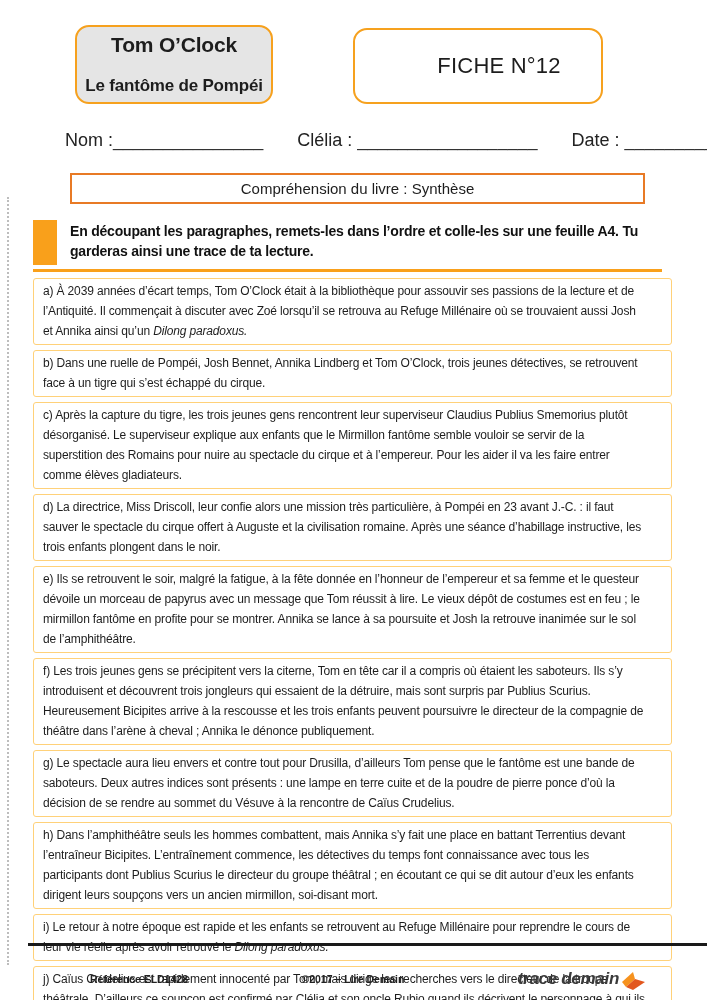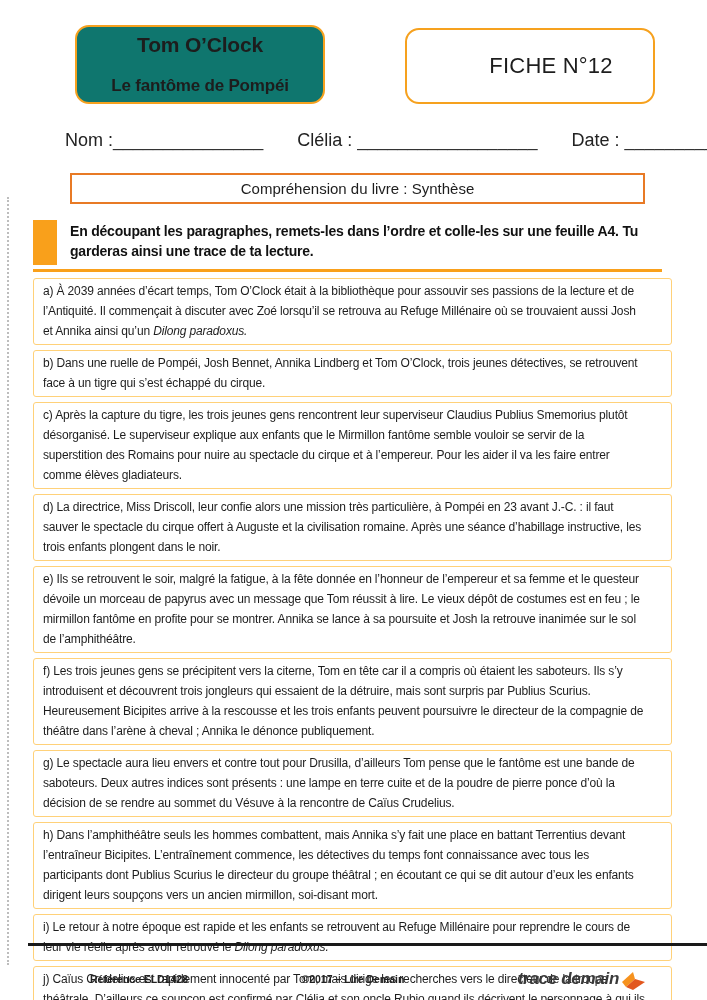--- a/index.html
+++ b/index.html
@@ -6,23 +6,23 @@
   html,body { background:#ffffff; }
   body { font-family:"Liberation Sans","DejaVu Sans",sans-serif; color:#1d1d1d; }
   .page {
     position:relative; width:707px; height:1000px; margin:0 auto;
     background:#ffffff; overflow:hidden;
   }
 
   
   .header-row { display:flex; padding:25px 0 0 75px; gap:80px; }
   .title-box {
-    width:250px; min-height:66px; border:2px solid #F6A11E; border-radius:14px;
+    width:198px; min-height:66px; border:2px solid #F6A11E; border-radius:14px;
     display:flex; flex-direction:column; align-items:center; justify-content:center;
-    padding:6px 8px; background:#0f766e;
+    padding:6px 8px; background:#e5e5e5;
   }
   .book-title { font-size:21px; font-weight:700; letter-spacing:-0.2px; }
   .book-subtitle { font-size:17px; font-weight:700; margin-top:19px; letter-spacing:-0.2px; }
   .fiche-box {
     width:250px; min-height:62px; margin-top:3px; border:2px solid #F6A11E; border-radius:14px;
     display:flex; align-items:center; justify-content:center; background:#fff;
   }
   .fiche-label { font-size:22px; font-weight:400; letter-spacing:0.2px;margin-left:42px; }
 
   

